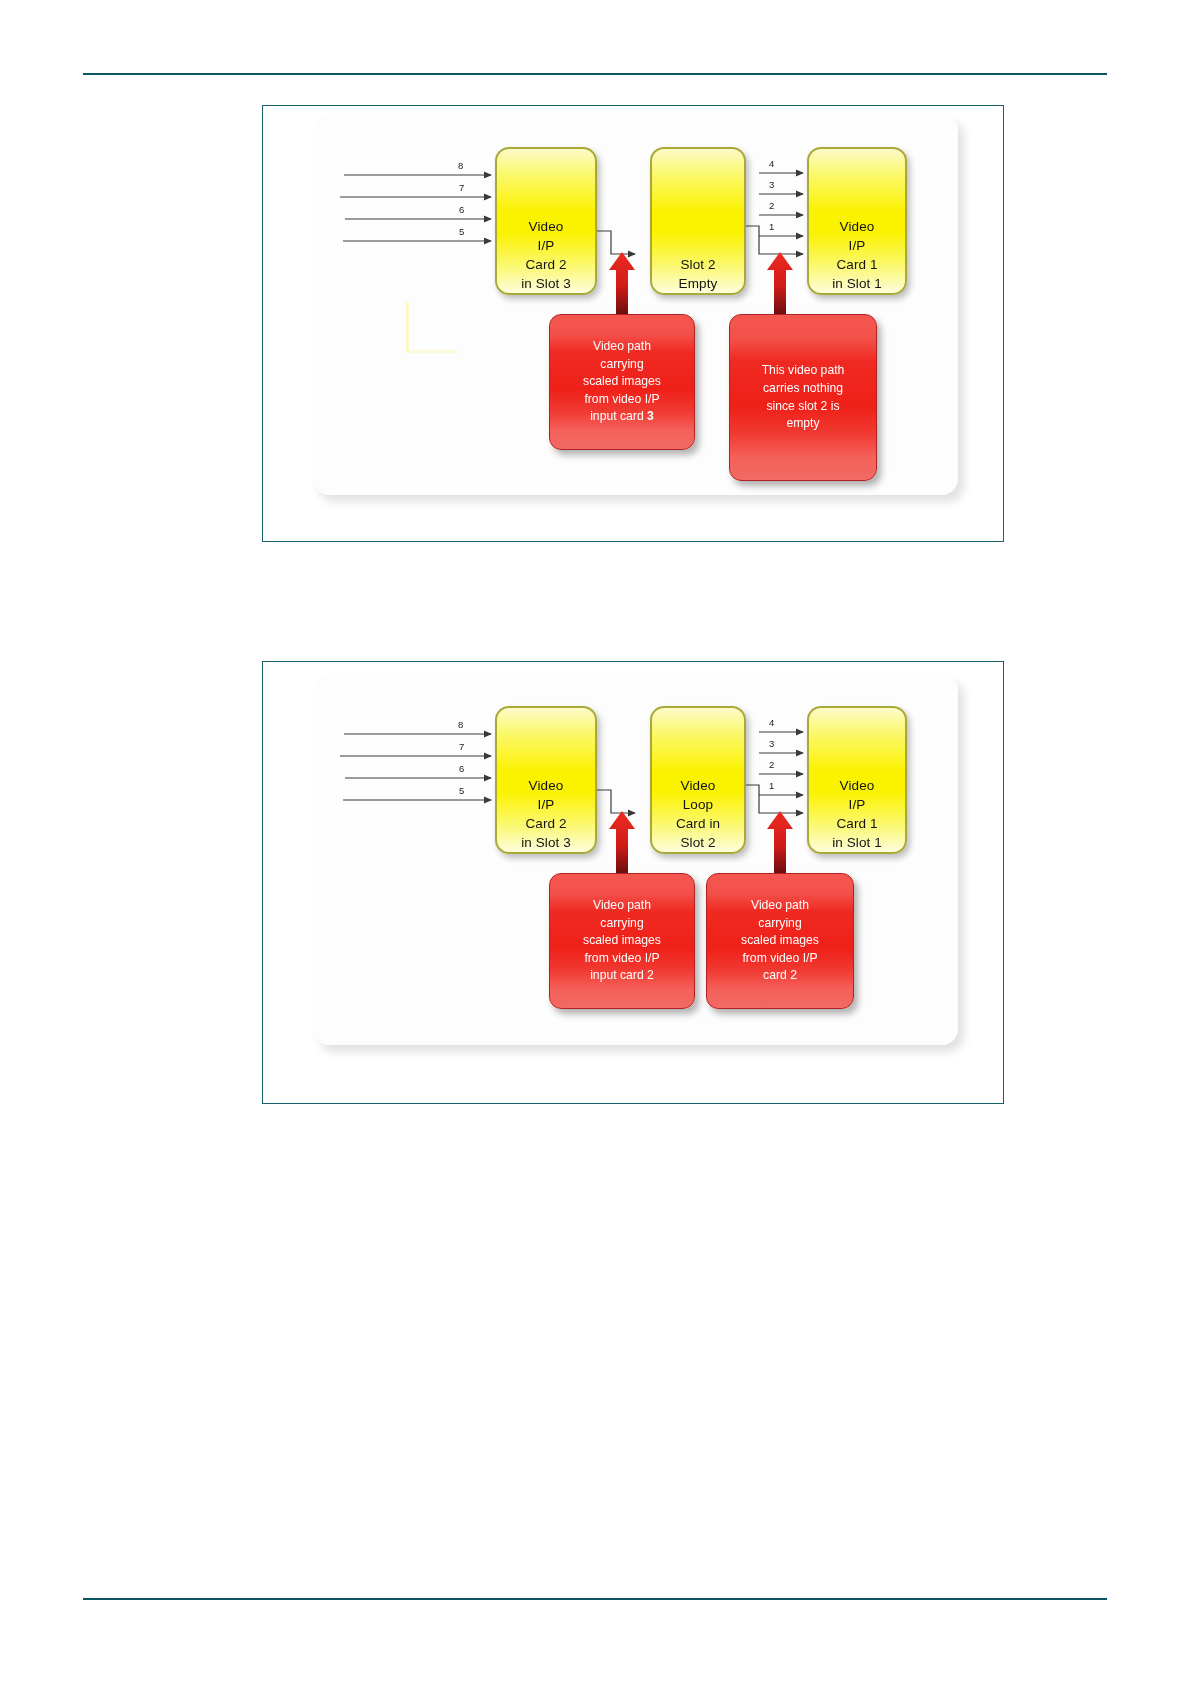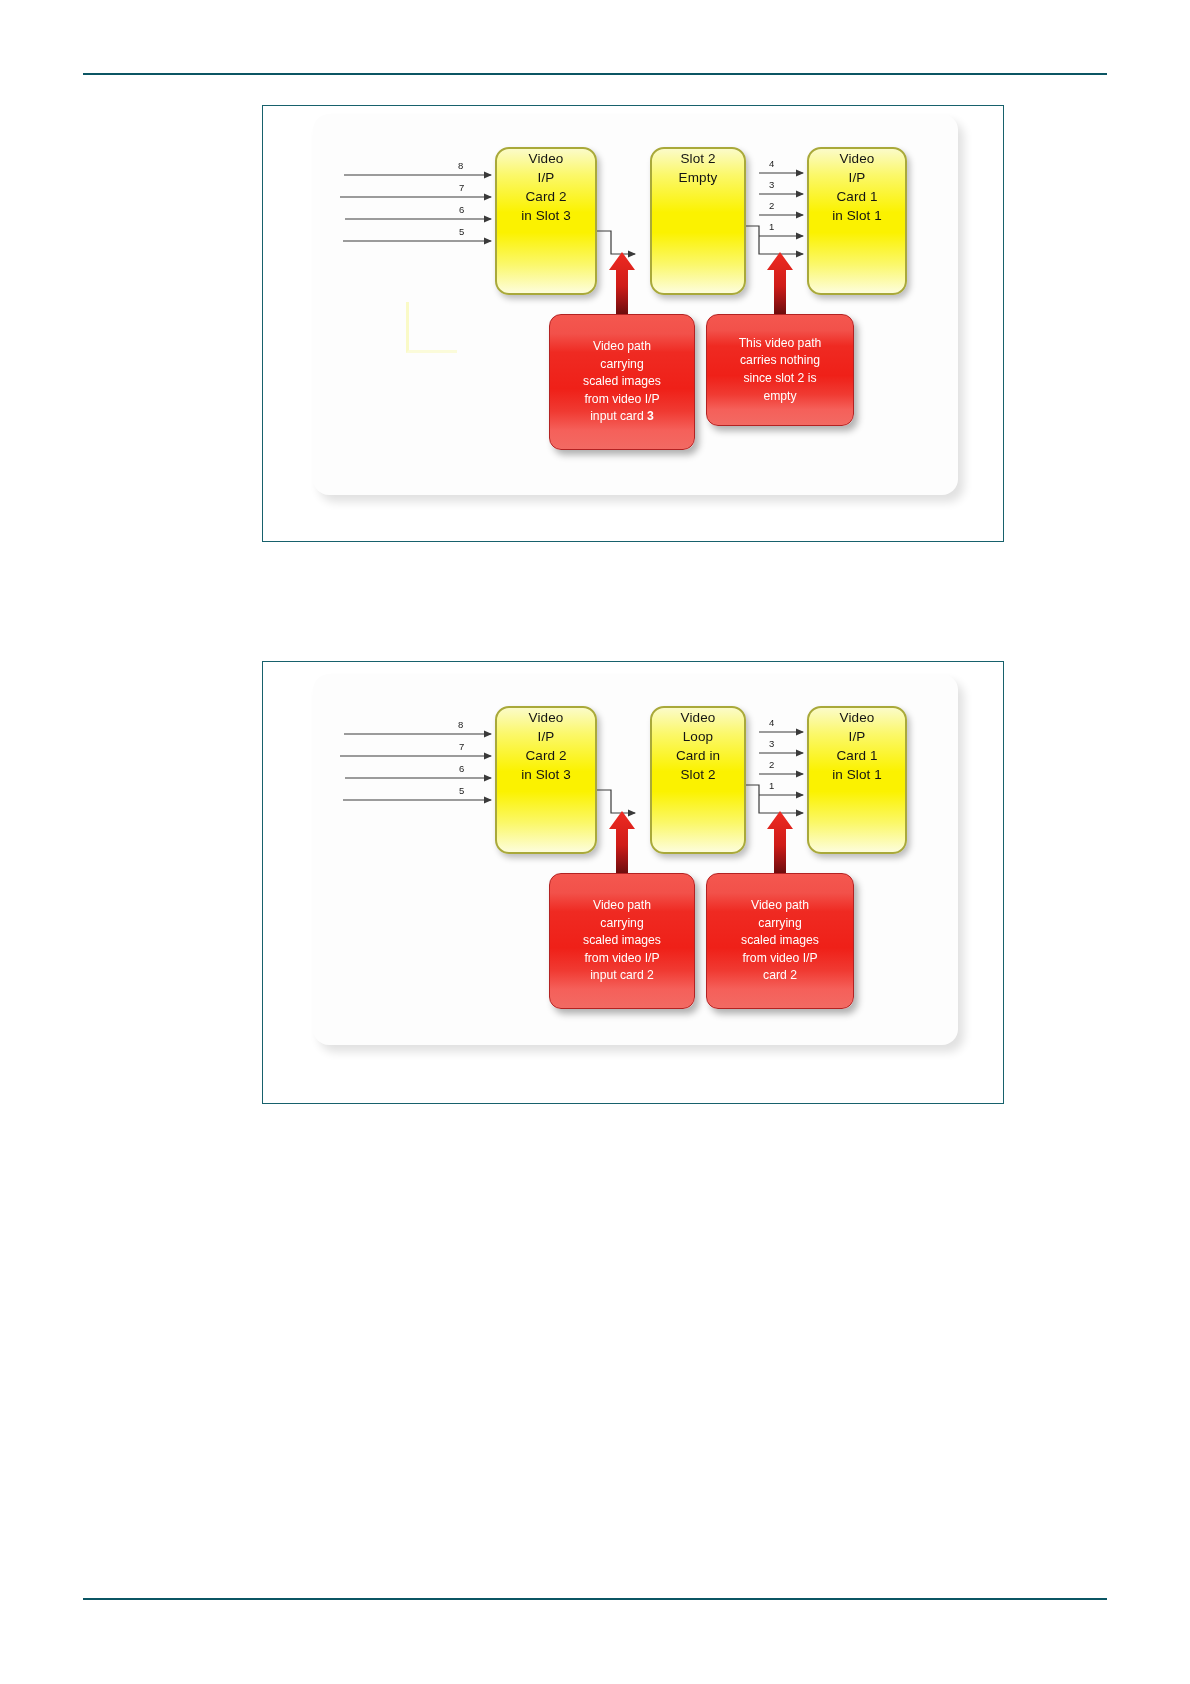--- a/index.html
+++ b/index.html
@@ -63,21 +63,21 @@
     border: 2px solid #a9a93a;
     background: linear-gradient(to bottom,
         #fbfbc8 0%,
         #fbf86a 18%,
         #fbf200 44%,
         #fbf200 58%,
         #fbf86a 80%,
         #fdfddc 100%);
     box-shadow: 3px 4px 6px rgba(0,0,0,0.25);
     display: flex;
-    align-items: flex-start;
+    align-items: flex-end;
     justify-content: center;
     box-sizing: border-box;
   }
   .card-label {
     text-align: center;
     font-size: 13.5px;
     line-height: 19px;
     color: #141414;
     font-family: "Liberation Sans", sans-serif;
     letter-spacing: 0.1px;
@@ -170,21 +170,21 @@
       <span class="card-label">Video
 I/P
 Card 1
 in Slot 1</span>
     </div>
 
     <div class="redbox" style="left:286px; top:208px; width:146px; height:136px;">
       <span class="redbox-label">Video path<br>carrying<br>scaled images<br>from video I/P<br>input card <b>3</b></span>
     </div>
 
-    <div class="redbox" style="left:443px; top:208px; width:148px; height:112px;">
+    <div class="redbox" style="left:466px; top:208px; width:148px; height:167px;">
       <span class="redbox-label">This video path<br>carries nothing<br>since slot 2 is<br>empty</span>
     </div>
 
     <svg class="overlay" viewBox="0 0 742 443">
       <defs>
         <marker id="ah1" markerWidth="7" markerHeight="7" refX="6" refY="3" orient="auto" markerUnits="strokeWidth">
           <path d="M0,0 L7,3 L0,6 z" fill="#3a3a3a"></path>
         </marker>
         <linearGradient id="redgrad1" x1="0" y1="1" x2="0" y2="0">
           <stop offset="0%" stop-color="#6d0d0d"></stop>

